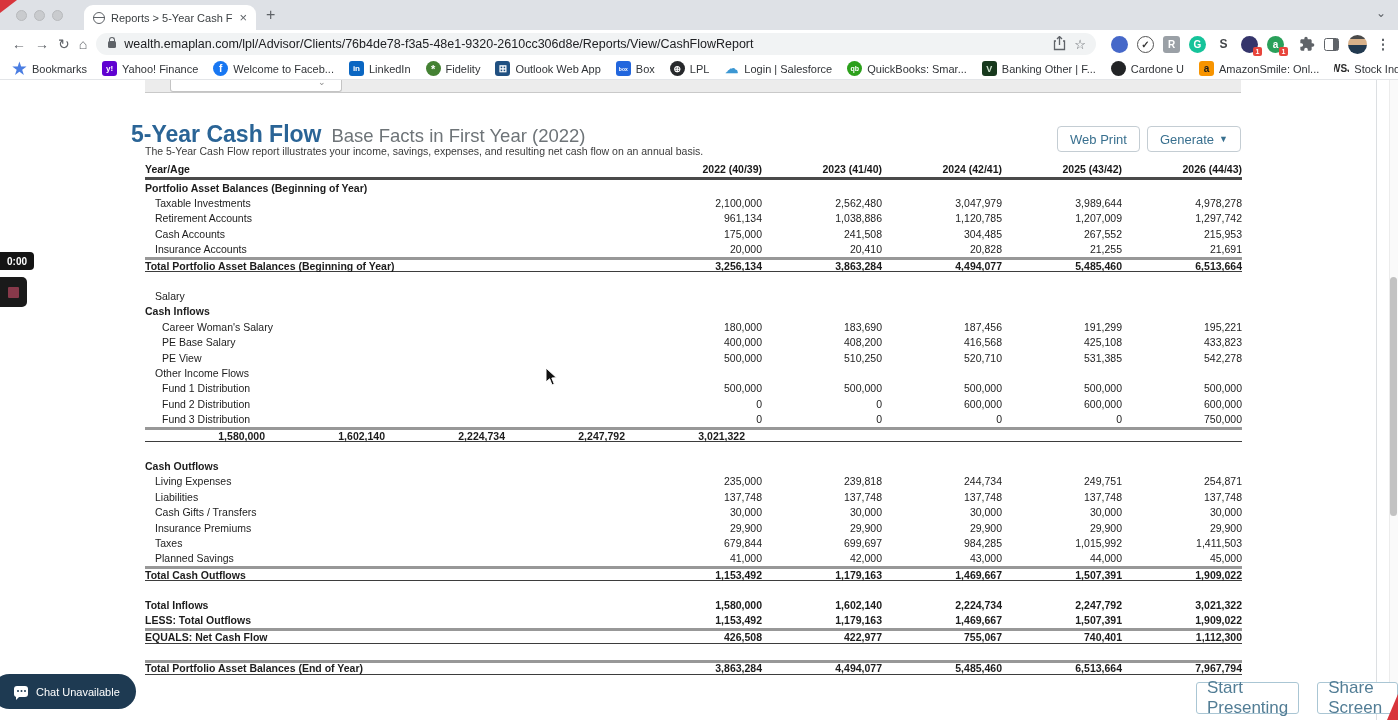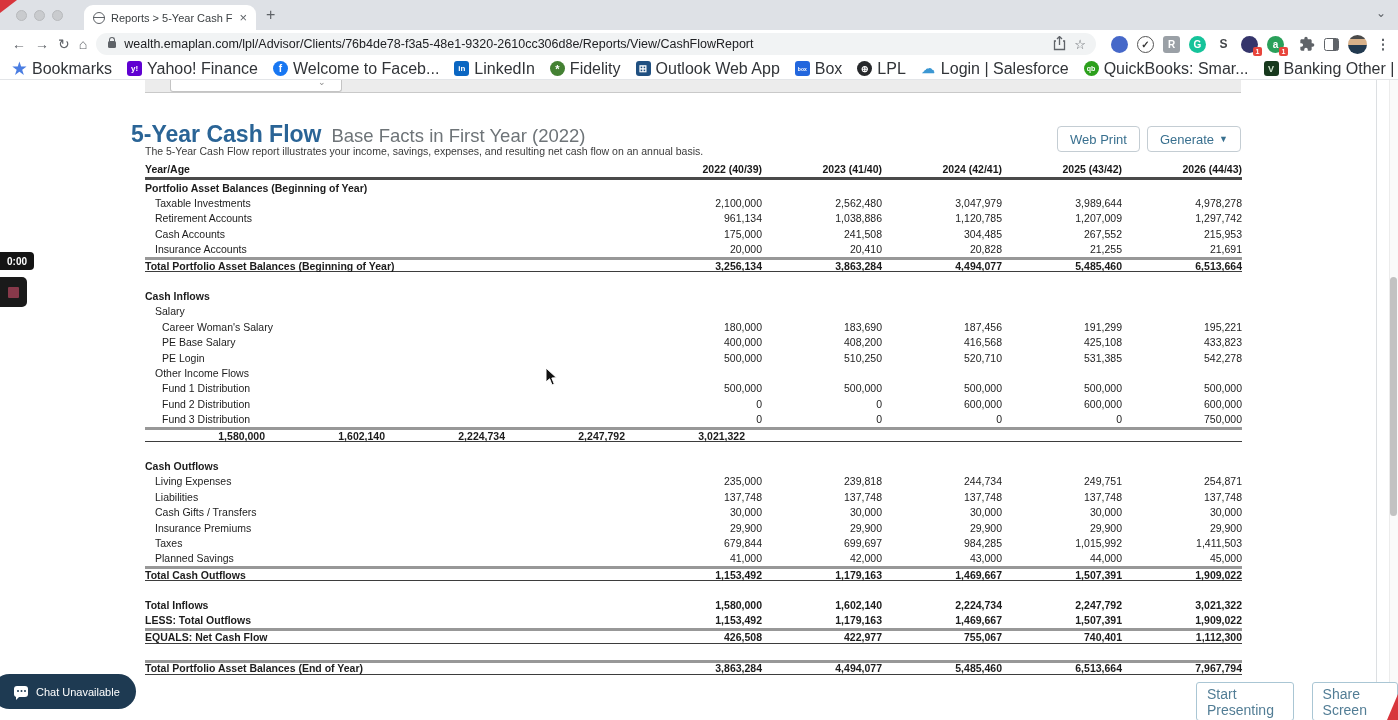--- a/index.html
+++ b/index.html
@@ -48,21 +48,21 @@
     background:linear-gradient(180deg,#4a4a4a 0 20%,#d7b18a 20% 52%,#223a50 52%); }
   .menu-dots { font-size:14px; color:#5f6368; font-weight:bold; }
 
   .bookmarksbar { height:22px; background:#fff; border-bottom:1px solid #e3e5e8;
     display:flex; align-items:center; gap:15px; padding:0 12px; }
   .bm-item { display:flex; align-items:center; gap:5px; white-space:nowrap; }
   .bm-ico { width:15px; height:15px; display:flex; align-items:center; justify-content:center;
     font-weight:bold; border-radius:3px; flex:0 0 auto; overflow:hidden; }
   .bm-ico.circle { border-radius:50%; }
   .bm-ico.flat { background:transparent !important; }
-  .bm-label { font-size:16px; color:#313438; }
+  .bm-label { font-size:11px; color:#313438; }
 
   
   .page { position:absolute; left:0; top:80px; right:0; bottom:0; background:#fff; }
   .page-edge { position:absolute; left:1376px; top:80px; bottom:0; border-left:1px solid #dcdfe2; }
   .remnant { position:absolute; left:145px; top:80px; width:1096px; height:13px;
     background:#ececec; border-bottom:1px solid #c9c9c9; }
   .remnant-box { position:absolute; left:170px; top:80px; width:172px; height:12px;
     background:#fff; border:1px solid #c4c4c4; border-top:none; border-radius:0 0 3px 3px; }
   .remnant-caret { position:absolute; left:318px; top:77px; font-size:9px; color:#8a8a8a; }
 
@@ -101,22 +101,22 @@
   .chat-pill { position:absolute; left:-8px; top:674px; height:35px; padding:0 16px 0 22px;
     background:#1e3a52; border-radius:18px; display:flex; align-items:center; gap:8px; z-index:40; }
   .chat-ico { width:14px; height:11px; background:#fff; border-radius:3px; position:relative; }
   .chat-ico:after { content:""; position:absolute; left:2px; bottom:-3px;
     border:3px solid transparent; border-top-color:#fff; border-left-color:#fff; }
   .chat-ico i { position:absolute; left:2.5px; top:4px; width:2px; height:2px; background:#1e3a52;
     border-radius:50%; box-shadow:3.5px 0 0 #1e3a52, 7px 0 0 #1e3a52; }
   .chat-label { color:#fff; font-size:11px; }
 
   .present-btns { position:absolute; left:1196px; top:682px; display:flex; gap:18px; z-index:40; }
-  .pbtn { height:39px; padding:0 10px; background:#fff; border:1px solid #aac6d4; border-radius:3px;
-    font-size:14px; color:#527d95; display:flex; align-items:center; }
+  .pbtn { height:32px; padding:0 10px; background:#fff; border:1px solid #aac6d4; border-radius:3px;
+    font-size:17px; color:#527d95; display:flex; align-items:center; }
 
   .scroll-track { position:absolute; right:0; top:80px; bottom:0; width:9px; background:#fafafa;
     border-left:1px solid #ececec; z-index:30; }
   .scroll-thumb { position:absolute; right:1px; top:277px; width:7px; height:239px;
     background:#c2c2c2; border-radius:4px; z-index:31; }
 
   .cursor { position:absolute; left:545px; top:367px; z-index:70; }
 </style>
 </head>
 <body>
@@ -324,30 +324,30 @@
       </div>
       <div class="trow total">
         <div class="tlabel">Total Portfolio Asset Balances (Beginning of Year)</div>
         <div class="tval">3,256,134</div>
         <div class="tval">3,863,284</div>
         <div class="tval">4,494,077</div>
         <div class="tval">5,485,460</div>
         <div class="tval">6,513,664</div>
       </div>
       <div class="tspacer"></div>
+      <div class="trow item ind1">
+        <div class="tlabel">Salary</div>
+        <div class="tval"></div>
+        <div class="tval"></div>
+        <div class="tval"></div>
+        <div class="tval"></div>
+        <div class="tval"></div>
+      </div>
       <div class="trow section">
         <div class="tlabel">Cash Inflows</div>
-        <div class="tval"></div>
-        <div class="tval"></div>
-        <div class="tval"></div>
-        <div class="tval"></div>
-        <div class="tval"></div>
-      </div>
-      <div class="trow item ind1">
-        <div class="tlabel">Salary</div>
         <div class="tval"></div>
         <div class="tval"></div>
         <div class="tval"></div>
         <div class="tval"></div>
         <div class="tval"></div>
       </div>
       <div class="trow item ind2">
         <div class="tlabel">Career Woman's Salary</div>
         <div class="tval">180,000</div>
         <div class="tval">183,690</div>
@@ -357,21 +357,21 @@
       </div>
       <div class="trow item ind2">
         <div class="tlabel">PE Base Salary</div>
         <div class="tval">400,000</div>
         <div class="tval">408,200</div>
         <div class="tval">416,568</div>
         <div class="tval">425,108</div>
         <div class="tval">433,823</div>
       </div>
       <div class="trow item ind2">
-        <div class="tlabel">PE Login</div>
+        <div class="tlabel">PE View</div>
         <div class="tval">500,000</div>
         <div class="tval">510,250</div>
         <div class="tval">520,710</div>
         <div class="tval">531,385</div>
         <div class="tval">542,278</div>
       </div>
       <div class="trow item ind1">
         <div class="tlabel">Other Income Flows</div>
         <div class="tval"></div>
         <div class="tval"></div>

